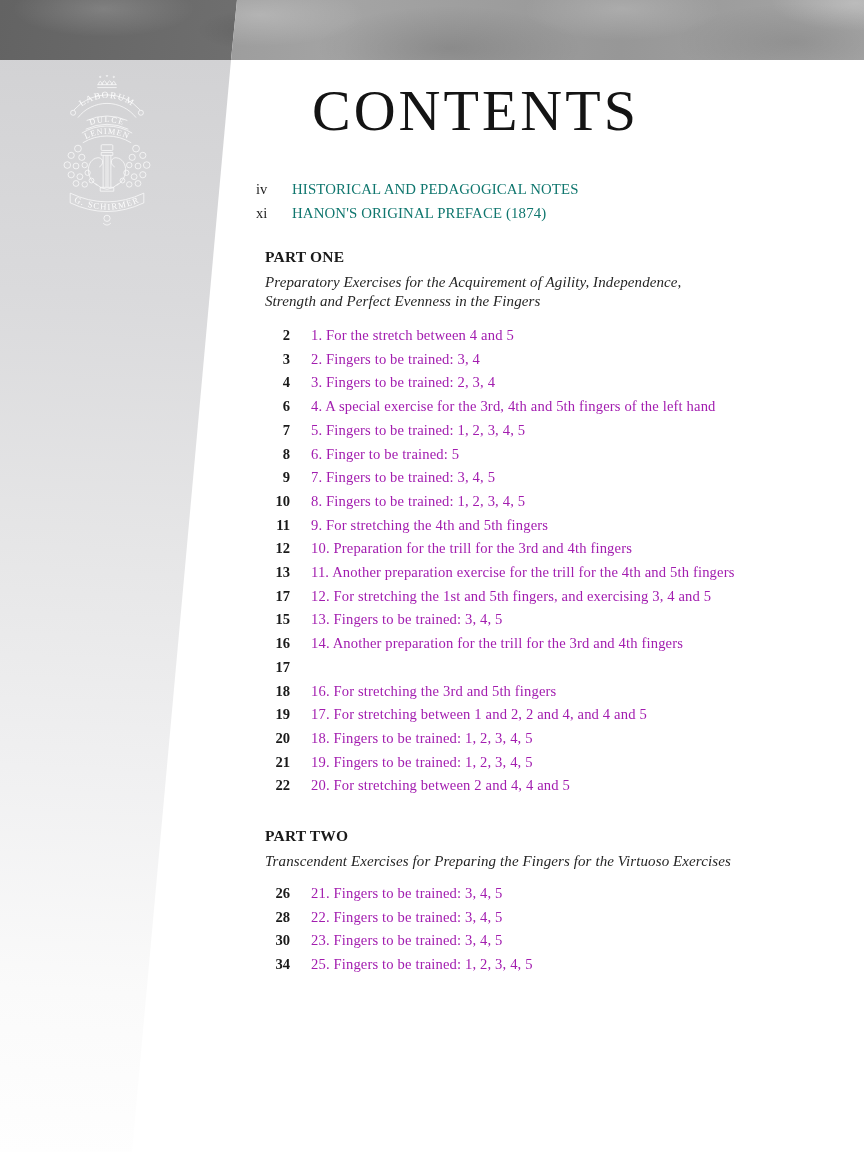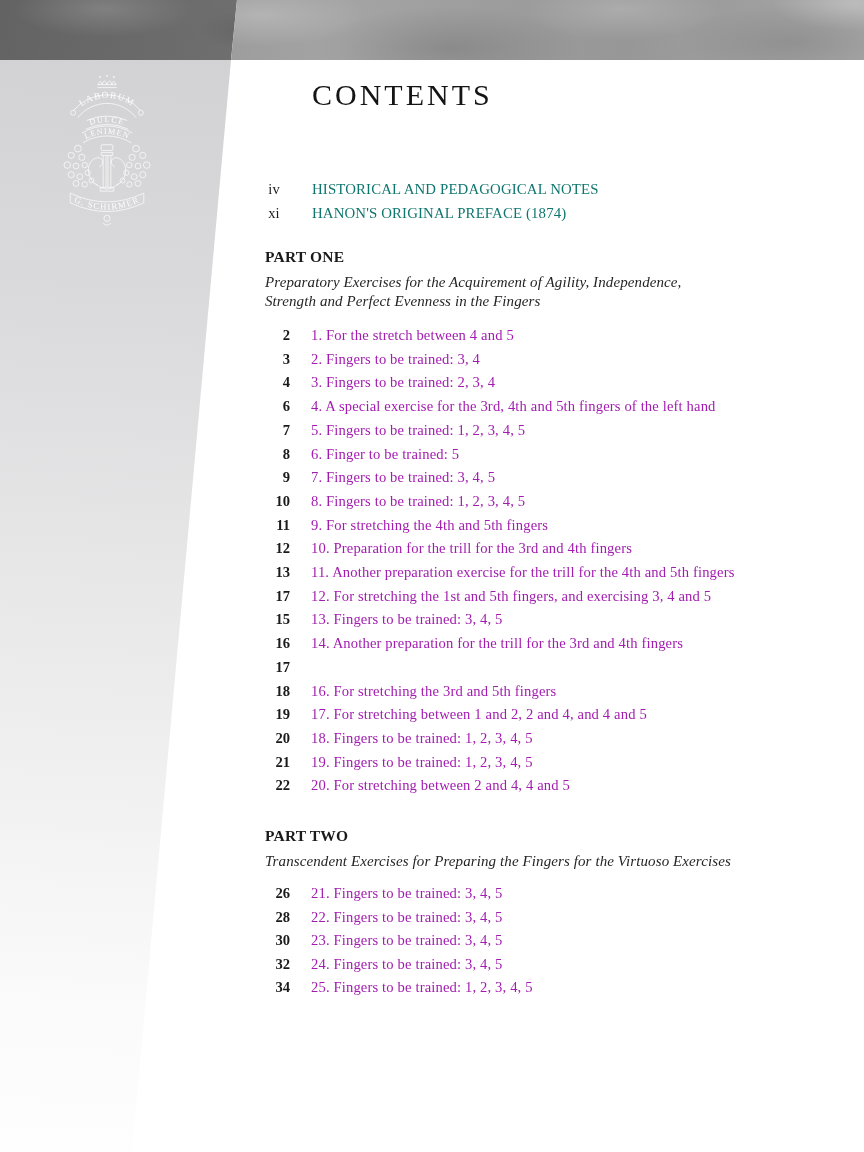--- a/index.html
+++ b/index.html
@@ -47,27 +47,27 @@
       #d2d2d4 0%, #dadadc 22%, #e6e6e7 45%, #f0f0f1 65%, #fafafa 85%, #fefefe 100%);
   }
   .logo-box { position: absolute; top: 75px; left: 57px; width: 100px; height: 153px; }
   .logo-box svg { width: 100%; height: 100%; }
   .logo-art { stroke: #ffffff; fill: none; stroke-width: 0.8; opacity: 0.9; }
   .logo-text { fill: #ffffff; stroke: none; font-family: "Liberation Serif", serif; opacity: 0.95; }
 
   
   .contents-title {
     position: absolute; left: 312px; top: 78px;
-    font-size: 30px; font-weight: 400; color: #141414;
+    font-size: 58px; font-weight: 400; color: #141414;
     letter-spacing: 3px; margin: 0; line-height: 1.15;
   }
   .front-matter { position: absolute; left: 256px; top: 178px; }
   .fm-row { display: flex; line-height: 23.8px; }
   .fm-num {
-    width: 36px; text-align: center; margin-right: 20px;
+    width: 36px; text-align: left; 
     font-size: 14.5px; color: #1d1d1d;
   }
   .fm-title {
     font-size: 14.8px; font-weight: normal; color: #0f766e; letter-spacing: 0.15px;
   }
 
   .part-header { position: absolute; left: 265px; }
   .part-one-header { top: 247px; }
   .part-two-header { top: 826px; }
   .part-heading {
@@ -331,24 +331,20 @@
       <div class="toc-row">
         <span class="toc-num">28</span>
         <span class="toc-title">22. Fingers to be trained: 3, 4, 5</span>
       </div>
 
       <div class="toc-row">
         <span class="toc-num">30</span>
         <span class="toc-title">23. Fingers to be trained: 3, 4, 5</span>
       </div>
 
-      <div class="toc-row">
-        <span class="toc-num">32</span>
-        <span class="toc-title">24. Fingers to be trained: 3, 4, 5</span>
-      </div>
 
       <div class="toc-row">
         <span class="toc-num">34</span>
         <span class="toc-title">25. Fingers to be trained: 1, 2, 3, 4, 5</span>
       </div>
     </div>
 
 </div>
 
 </body></html>

